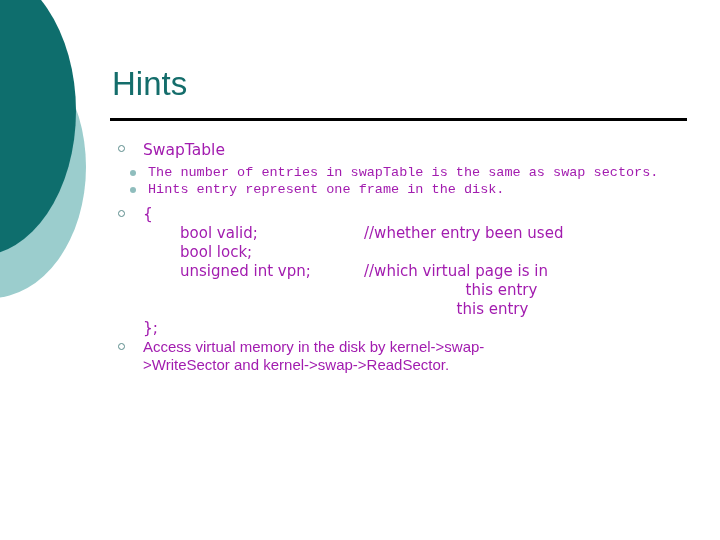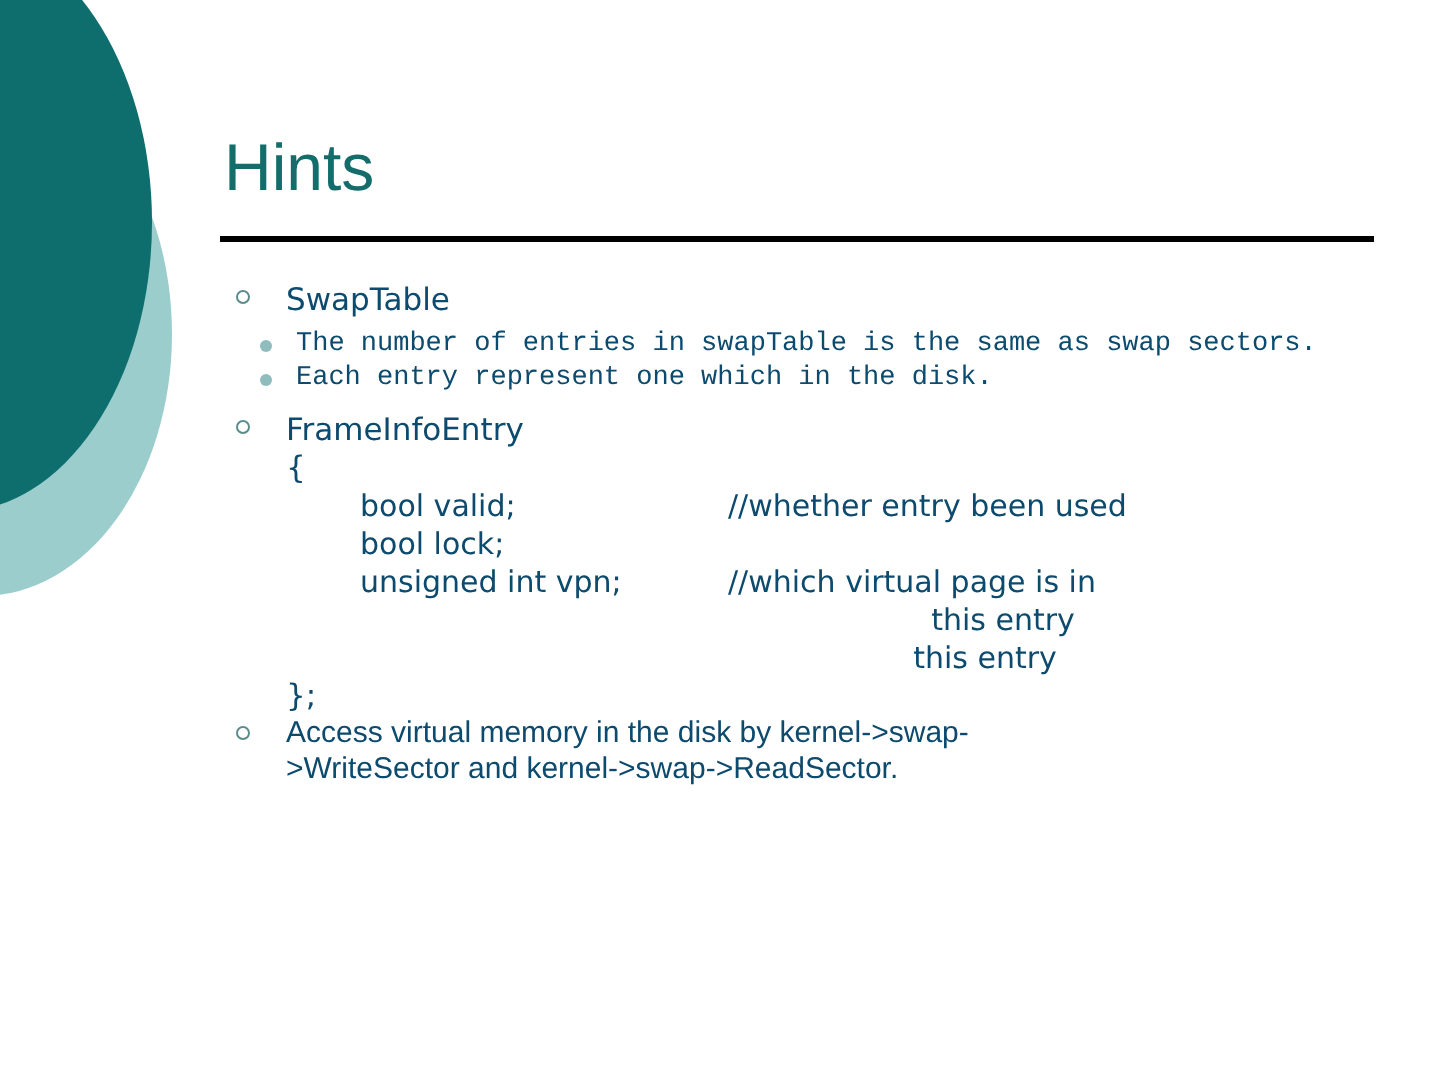--- a/index.html
+++ b/index.html
@@ -65,21 +65,21 @@
     height: 3px;
     background: #000000;
   }
 
   
   .body {
     position: absolute;
     left: 110px;
     top: 140px;
     width: 580px;
-    color: #0c4a6e;
+    color: #a21caf;
   }
 
   .lvl1 {
     position: relative;
     padding-left: 33px;
     font-size: 15.5px;
     line-height: 20px;
     font-family: "DejaVu Sans", sans-serif;
   }
   .lvl1 > .bullet-o {
@@ -184,29 +184,28 @@
       <span>SwapTable</span>
     </div>
 
     <div class="sub-list">
       <div class="lvl2">
         <span class="bullet-d"></span>
         <span>The number of entries in swapTable is the same as swap sectors.</span>
       </div>
       <div class="lvl2">
         <span class="bullet-d"></span>
-        <span>Each entry represent one which in the disk.</span>
+        <span>Hints entry represent one frame in the disk.</span>
       </div>
     </div>
 
     <div class="spacer-sm"></div>
 
     <div class="lvl1">
       <span class="bullet-o"></span>
-      <span>FrameInfoEntry</span>
     </div>
 
     <div class="code-block">
       <div class="brace">{</div>
 
       <div class="code-row">
         <span class="code-decl">bool valid;</span>
         <span class="code-cmt">//whether entry been used</span>
       </div>
 

